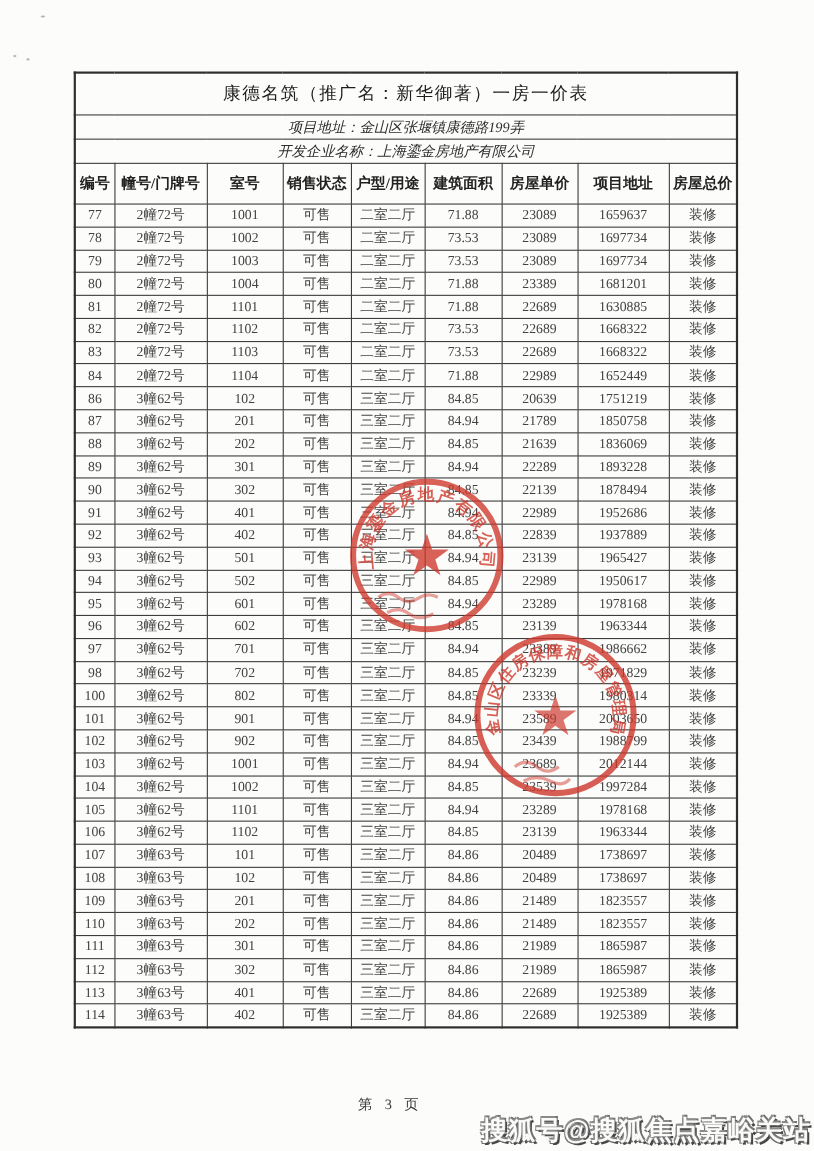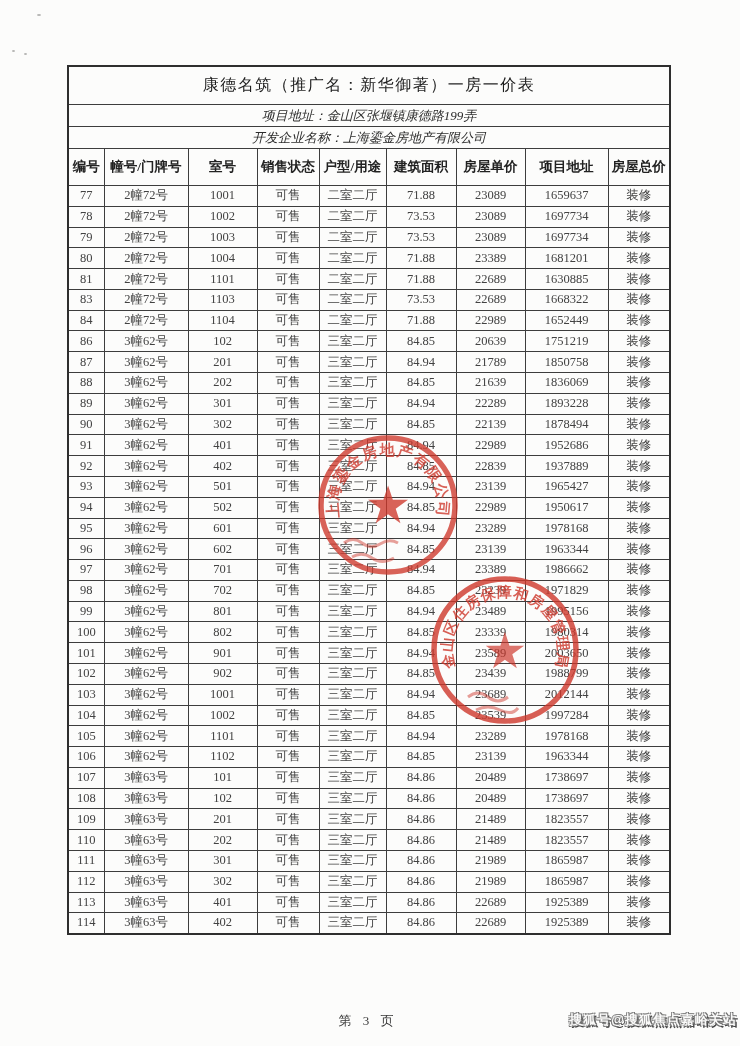--- a/index.html
+++ b/index.html
@@ -28,27 +28,27 @@
   tr.title-row td{
     height:37px;font-size:16px;font-weight:normal;color:#1d1d1d;
     letter-spacing:1.5px;
   }
   tr.info-row td{height:21px;font-size:13px;color:#2c2c2c;font-style:italic;}
   tr.head-row th{height:36px;font-size:13.5px;font-weight:bold;color:#222;}
   tbody.data tr{height:20.79px;}
   tbody.data td{font-size:12.5px;color:#424242;}
   
   .page-num{
-    position:absolute;left:67px;top:995px;width:602px;text-align:center;
-    font-size:13px;letter-spacing:4px;color:#3a3a3a;margin-top:17px;
+    position:absolute;left:54px;top:995px;width:602px;text-align:center;
+    font-size:13px;letter-spacing:4px;color:#3a3a3a;
   }
   .watermark{
     position:absolute;right:3px;top:1011px;
     font-family:"Liberation Sans","DejaVu Sans",sans-serif;
-    font-size:13px;font-weight:bold;letter-spacing:1px;
+    font-size:24px;font-weight:bold;letter-spacing:1px;
     color:#fbfbfa;
     text-shadow:-1px -1px 0 #8a8a8a,1px -1px 0 #6f6f6f,-1px 1px 0 #6f6f6f,2px 2px 0 #474747;
   }
   
   svg.stamps{position:absolute;left:0;top:0;pointer-events:none;}
   .stamp-text{font-family:"Liberation Serif","DejaVu Serif",serif;font-weight:bold;}
 </style>
 </head>
 <body>
 
@@ -147,34 +147,45 @@
           <td>2幢72号</td>
           <td>1101</td>
           <td>可售</td>
           <td>二室二厅</td>
           <td>71.88</td>
           <td>22689</td>
           <td>1630885</td>
           <td>装修</td>
         </tr>
 
-
-        <tr>
-          <td>83</td>
-          <td>2幢72号</td>
-          <td>1103</td>
+        <tr>
+          <td>82</td>
+          <td>2幢72号</td>
+          <td>1102</td>
           <td>可售</td>
           <td>二室二厅</td>
           <td>73.53</td>
           <td>22689</td>
           <td>1668322</td>
           <td>装修</td>
         </tr>
 
         <tr>
+          <td>83</td>
+          <td>2幢72号</td>
+          <td>1103</td>
+          <td>可售</td>
+          <td>二室二厅</td>
+          <td>73.53</td>
+          <td>22689</td>
+          <td>1668322</td>
+          <td>装修</td>
+        </tr>
+
+        <tr>
           <td>84</td>
           <td>2幢72号</td>
           <td>1104</td>
           <td>可售</td>
           <td>二室二厅</td>
           <td>71.88</td>
           <td>22989</td>
           <td>1652449</td>
           <td>装修</td>
         </tr>
@@ -329,31 +340,20 @@
           <td>3幢62号</td>
           <td>702</td>
           <td>可售</td>
           <td>三室二厅</td>
           <td>84.85</td>
           <td>23239</td>
           <td>1971829</td>
           <td>装修</td>
         </tr>
 
-        <tr>
-          <td>99</td>
-          <td>3幢62号</td>
-          <td>801</td>
-          <td>可售</td>
-          <td>三室二厅</td>
-          <td>84.94</td>
-          <td>23489</td>
-          <td>1995156</td>
-          <td>装修</td>
-        </tr>
 
         <tr>
           <td>100</td>
           <td>3幢62号</td>
           <td>802</td>
           <td>可售</td>
           <td>三室二厅</td>
           <td>84.85</td>
           <td>23339</td>
           <td>1980314</td>

